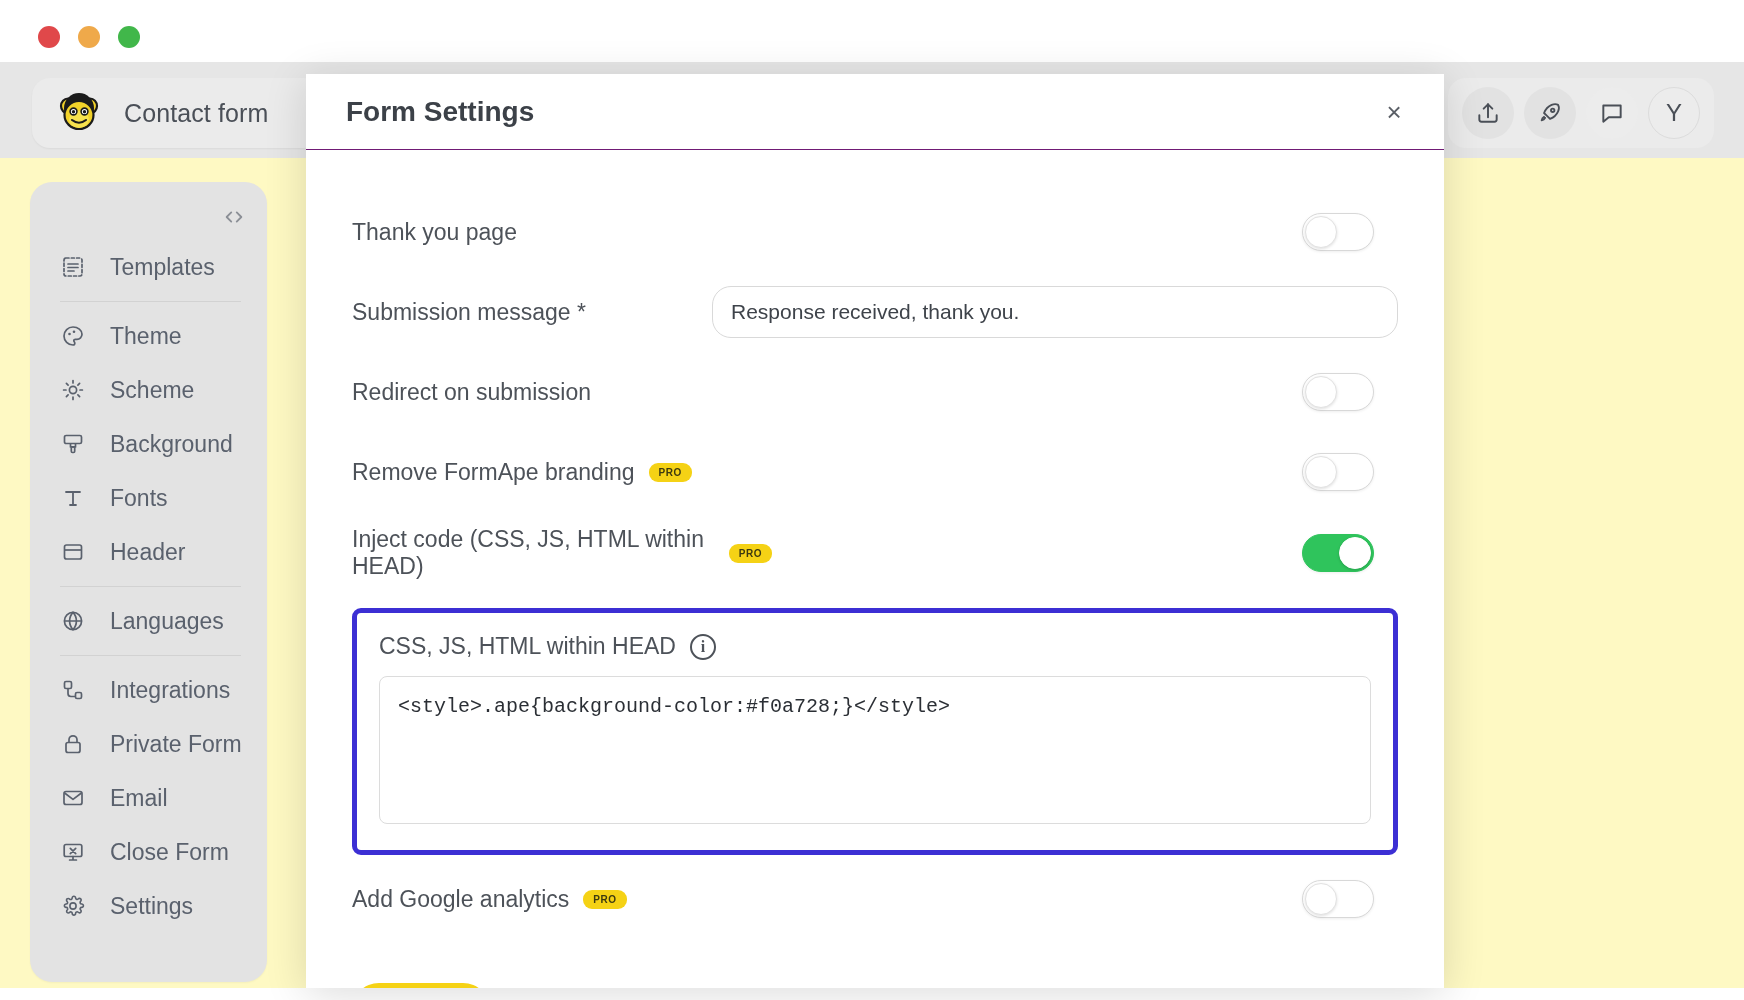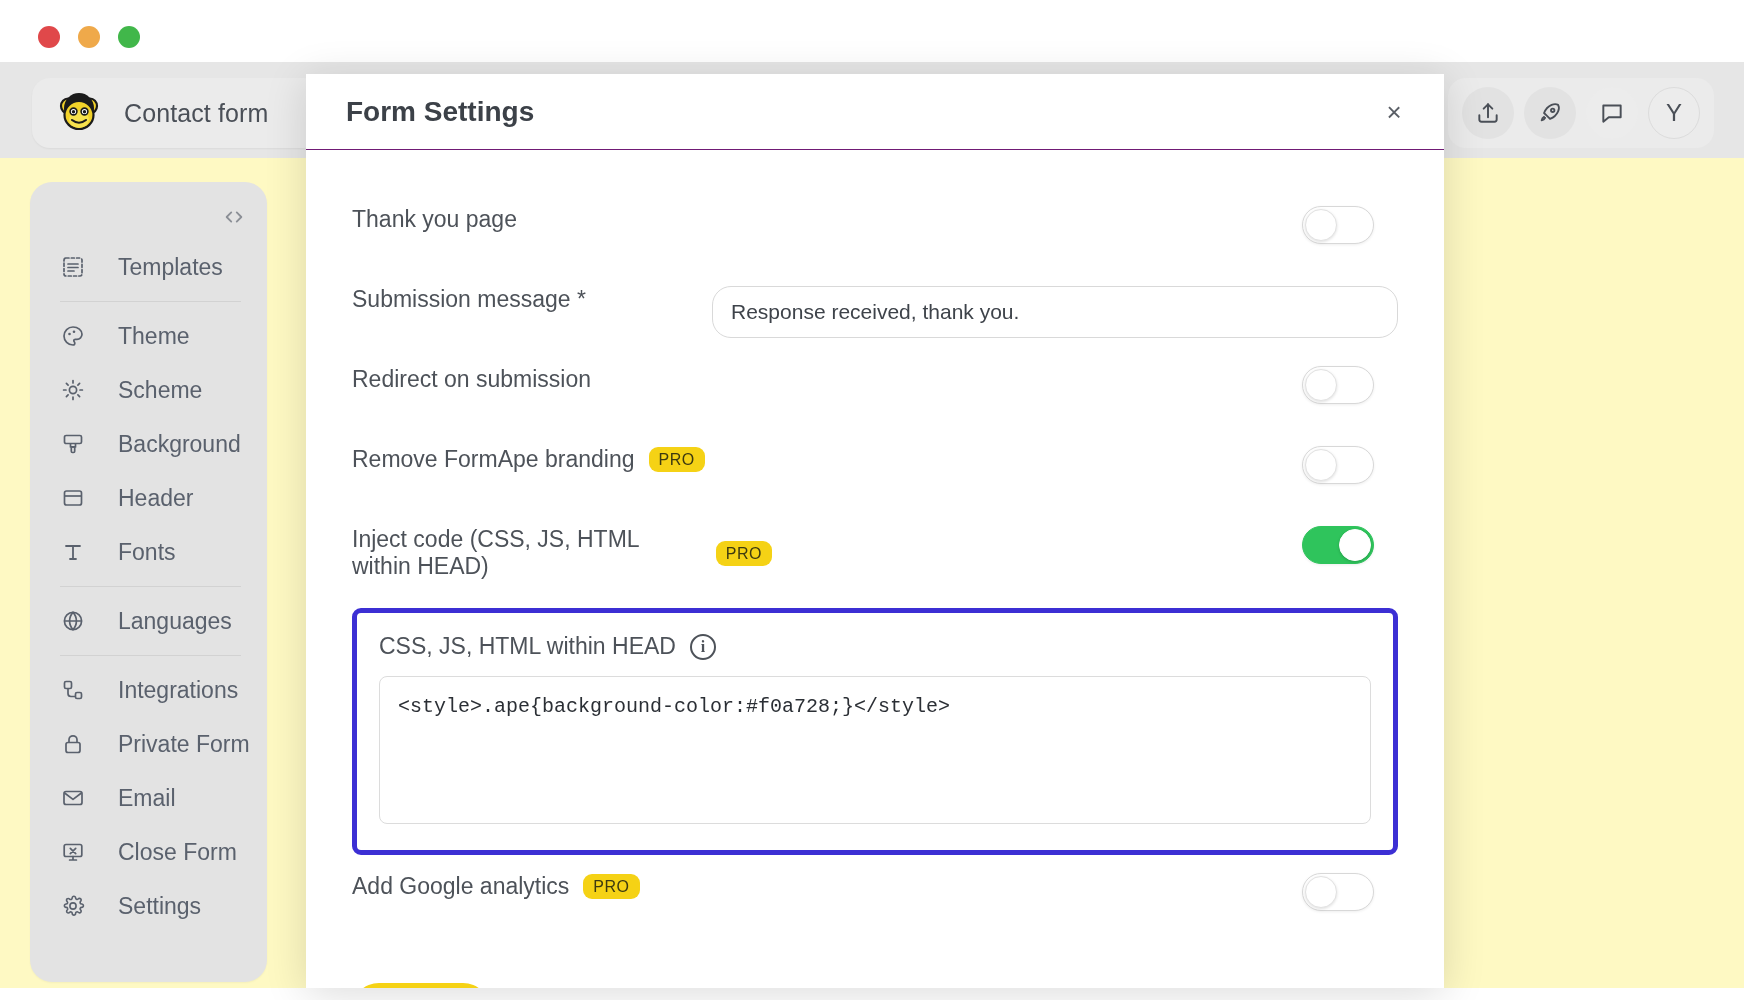--- a/index.html
+++ b/index.html
@@ -125,21 +125,21 @@
     align-items: center;
     justify-content: flex-end;
     padding-right: 22px;
     color: #8b8f96;
     font-size: 18px;
   }
   .nav-list { padding: 0 0 0 0; }
   .nav-item {
     display: flex;
     align-items: center;
-    gap: 32px;
+    gap: 24px;
     height: 54px;
     padding-left: 30px;
     color: #5a616d;
     font-size: 23px;
     text-align: center;
   }
   .nav-item .ic {
     width: 26px; height: 26px;
     flex: 0 0 26px;
     display: flex; align-items: center; justify-content: center;
@@ -186,41 +186,41 @@
   }
 
   .modal-body {
     padding: 56px 46px 0 46px;
     position: relative;
   }
 
   
   .row {
     display: flex;
-    align-items: flex-start;
+    align-items: center;
     min-height: 52px;
     margin-bottom: 28px;
     position: relative;
   }
   .row-label {
     font-size: 23px;
     color: #4d5259;
     display: flex;
     align-items: center;
     gap: 14px;
     width: 360px;
     flex: 0 0 360px;
   }
   .row-label.wide { width: 420px; flex: 0 0 420px; }
 
   .pro-badge {
     background: #f5d215;
     color: #3d3a10;
-    font-size: 16px;
-    font-weight: normal;
+    font-size: 10px;
+    font-weight: bold;
     letter-spacing: .5px;
     padding: 5px 10px 4px 10px;
     border-radius: 9px;
     line-height: 1;
   }
 
   .text-input {
     flex: 1;
     max-width: 690px;
     height: 52px;
@@ -430,35 +430,35 @@
               <rect x="3.5" y="3.5" width="17" height="8" rx="1.6"></rect>
               <path d="M9.5 11.5v3.4h5v-3.4"></path>
               <rect x="10.3" y="14.9" width="3.4" height="5.6" rx="1.2"></rect>
             </svg>
           </span>
           <span>Background</span>
         </div>
 
         <div class="nav-item">
           <span class="ic">
+            <svg viewBox="0 0 24 24" width="24" height="24" fill="none" stroke="currentColor" stroke-width="1.8" stroke-linecap="round">
+              <path d="M5 6h14M12 6v13M9 19h6"></path>
+            </svg>
+          </span>
+          <span>Fonts</span>
+        </div>
+
+        <div class="nav-item">
+          <span class="ic">
             <svg viewBox="0 0 24 24" width="24" height="24" fill="none" stroke="currentColor" stroke-width="1.7">
               <rect x="3.5" y="5" width="17" height="14" rx="2"></rect>
               <path d="M3.5 10h17"></path>
             </svg>
           </span>
           <span>Header</span>
-        </div>
-
-        <div class="nav-item">
-          <span class="ic">
-            <svg viewBox="0 0 24 24" width="24" height="24" fill="none" stroke="currentColor" stroke-width="1.8" stroke-linecap="round">
-              <path d="M5 6h14M12 6v13M9 19h6"></path>
-            </svg>
-          </span>
-          <span>Fonts</span>
         </div>
 
         <div class="nav-sep"></div>
 
         <div class="nav-item">
           <span class="ic">
             <svg viewBox="0 0 24 24" width="24" height="24" fill="none" stroke="currentColor" stroke-width="1.7">
               <circle cx="12" cy="12" r="8.6"></circle>
               <path d="M3.4 12h17.2M12 3.4c2.3 2.4 3.4 5.4 3.4 8.6s-1.1 6.2-3.4 8.6c-2.3-2.4-3.4-5.4-3.4-8.6S9.7 5.8 12 3.4z"></path>
             </svg>

